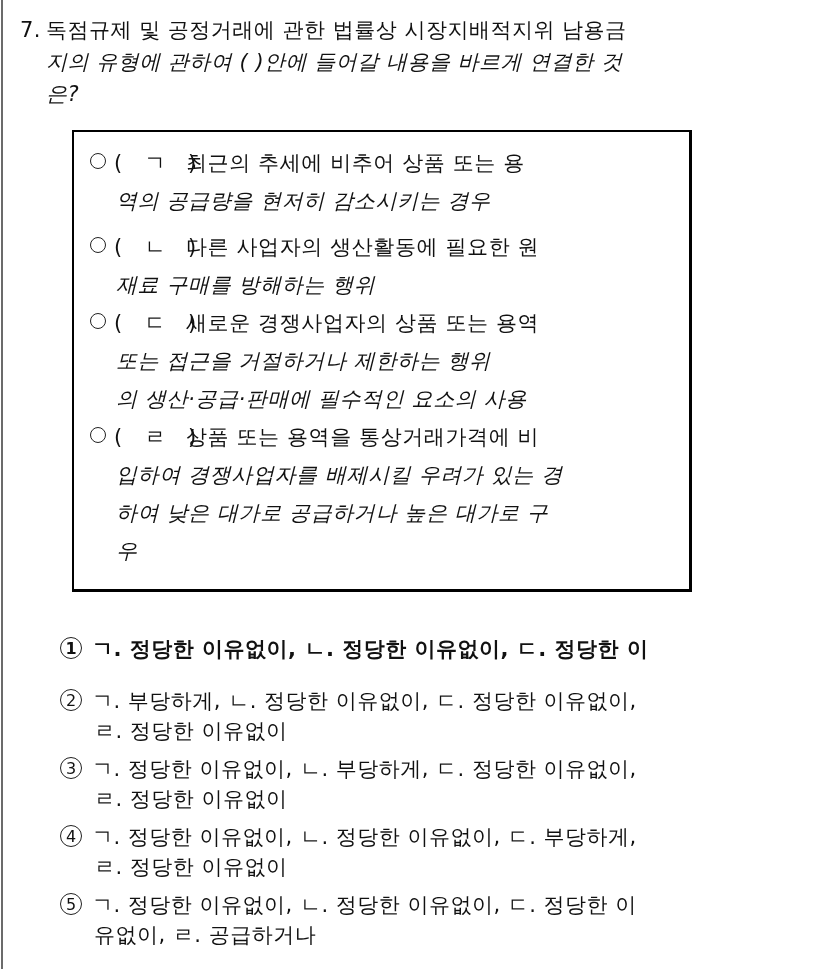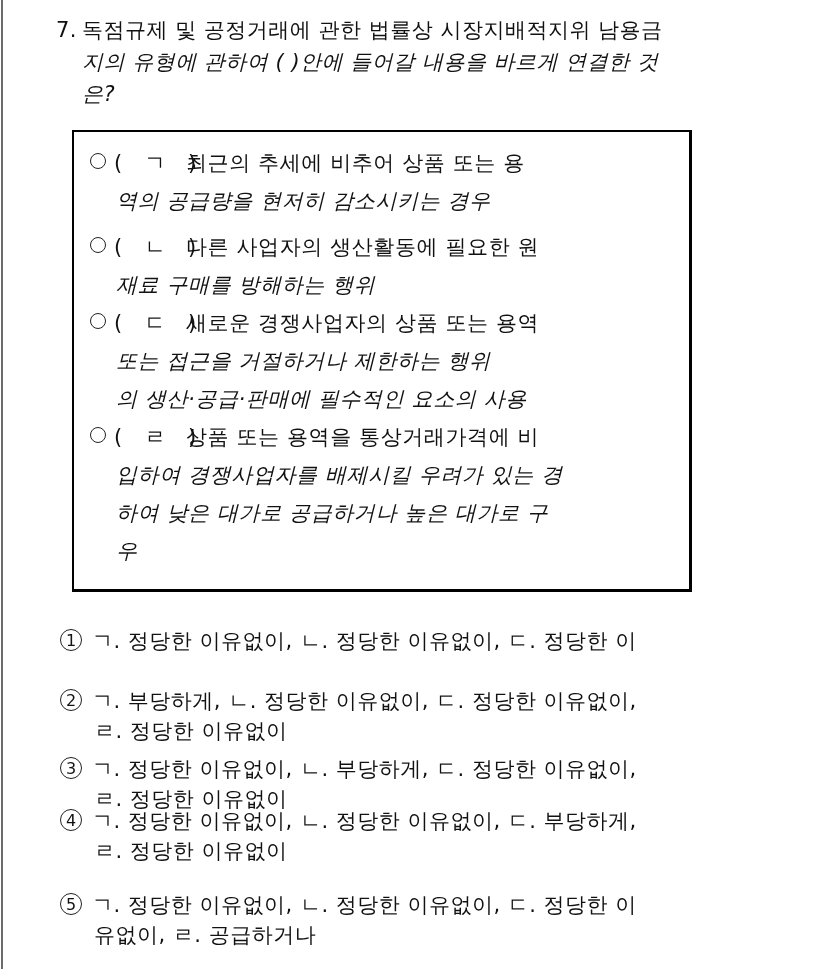--- a/index.html
+++ b/index.html
@@ -32,21 +32,20 @@
       line-height: 32px;
       letter-spacing: 0.5px;
     }
     .question .num {
       display: inline-block;
       width: 26px;
     }
     .q-line {
       display: block;
       white-space: nowrap;
-      margin-left: 36px;
     }
     .q-line.indent {
       padding-left: 26px;
       font-style: italic;
     }
 
     .box {
       position: absolute;
       left: 72px;
       top: 130px;
@@ -154,35 +153,35 @@
 
   <div class="box-item" style="top:286px;">
     <span class="box-line"><span class="circle-mark"></span><span class="paren">(   ㄹ   )</span><span>상품 또는 용역을 통상거래가격에 비</span></span>
     <span class="box-line cont">입하여 경쟁사업자를 배제시킬 우려가 있는 경</span>
     <span class="box-line cont">하여 낮은 대가로 공급하거나 높은 대가로 구</span>
     <span class="box-line cont">우</span>
   </div>
 </div>
 
 <div class="options">
-  <div class="option" style="top:8px;">
+  <div class="option" style="top:16px;font-weight:bold;">
     <span class="option-line"><span class="opt-num">1</span><span>ㄱ. 정당한 이유없이, ㄴ. 정당한 이유없이, ㄷ. 정당한 이</span></span>
   </div>
 
   <div class="option" style="top:68px;">
     <span class="option-line"><span class="opt-num">2</span><span>ㄱ. 부당하게, ㄴ. 정당한 이유없이, ㄷ. 정당한 이유없이,</span></span>
     <span class="option-line cont">ㄹ. 정당한 이유없이</span>
   </div>
 
   <div class="option" style="top:136px;">
     <span class="option-line"><span class="opt-num">3</span><span>ㄱ. 정당한 이유없이, ㄴ. 부당하게, ㄷ. 정당한 이유없이,</span></span>
     <span class="option-line cont">ㄹ. 정당한 이유없이</span>
   </div>
 
-  <div class="option" style="top:188px;">
+  <div class="option" style="top:204px;">
     <span class="option-line"><span class="opt-num">4</span><span>ㄱ. 정당한 이유없이, ㄴ. 정당한 이유없이, ㄷ. 부당하게,</span></span>
     <span class="option-line cont">ㄹ. 정당한 이유없이</span>
   </div>
 
   <div class="option" style="top:272px;">
     <span class="option-line"><span class="opt-num">5</span><span>ㄱ. 정당한 이유없이, ㄴ. 정당한 이유없이, ㄷ. 정당한 이</span></span>
     <span class="option-line cont">유없이, ㄹ. 공급하거나</span>
   </div>
 </div>
 

